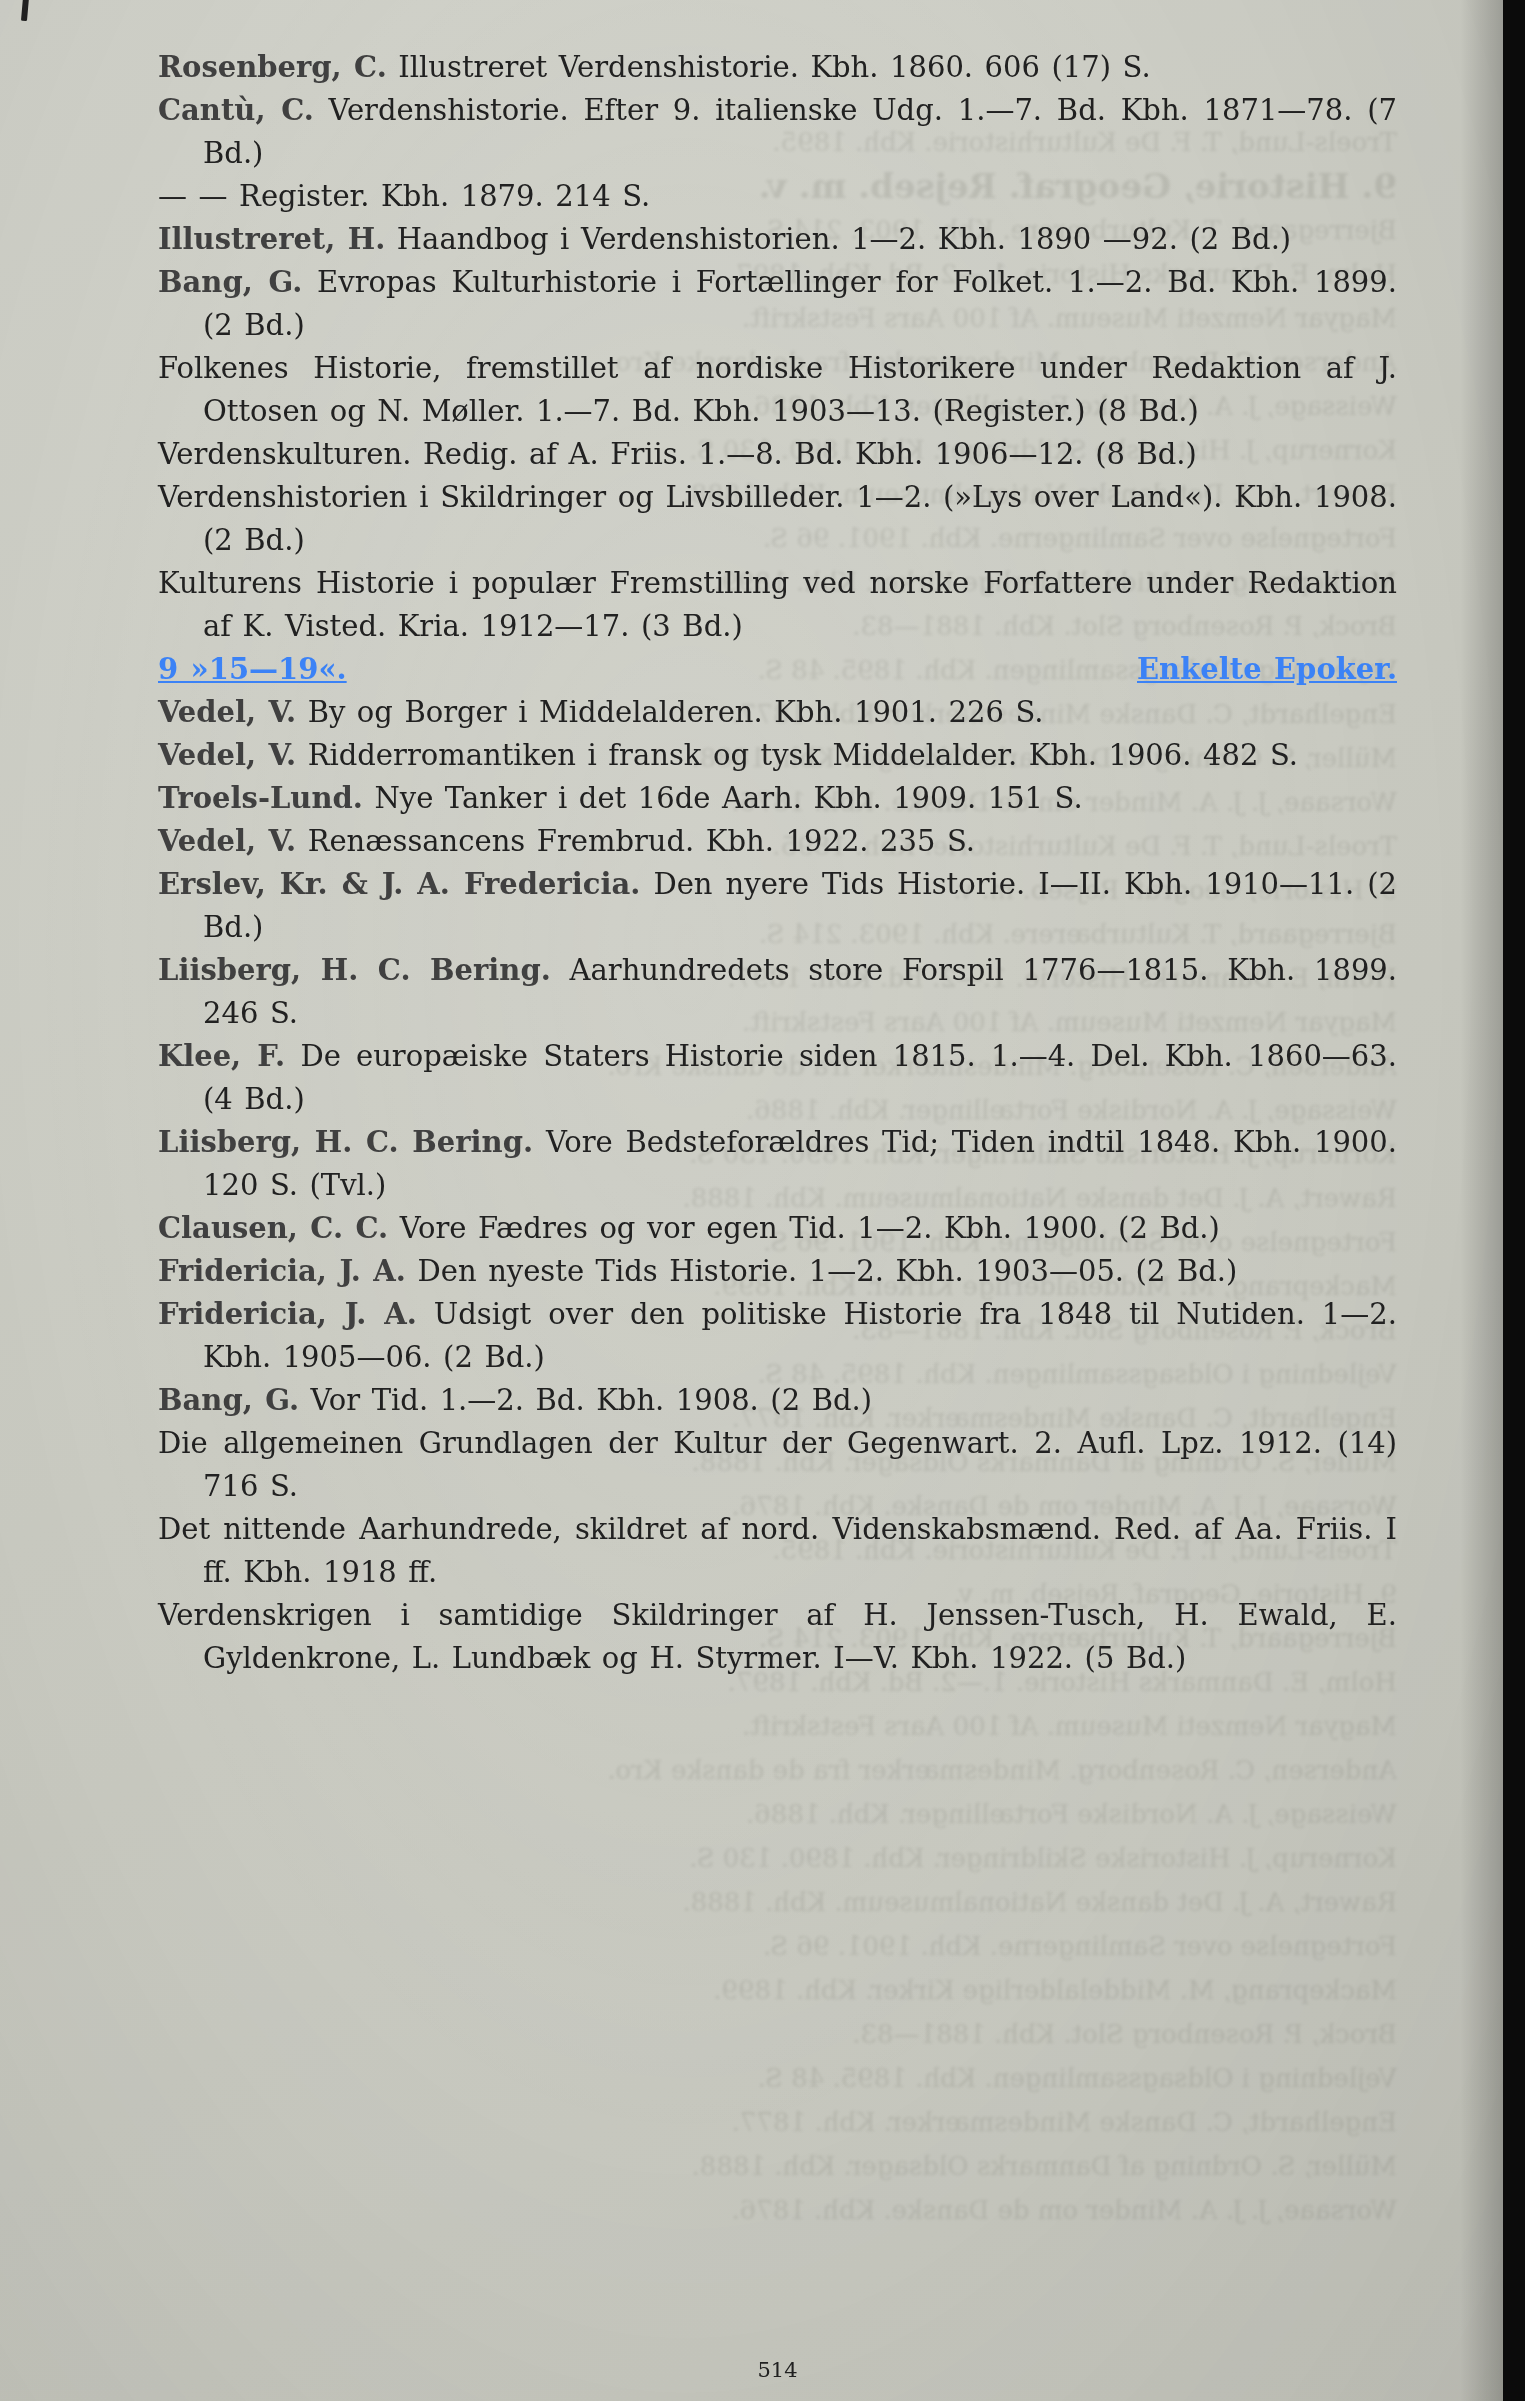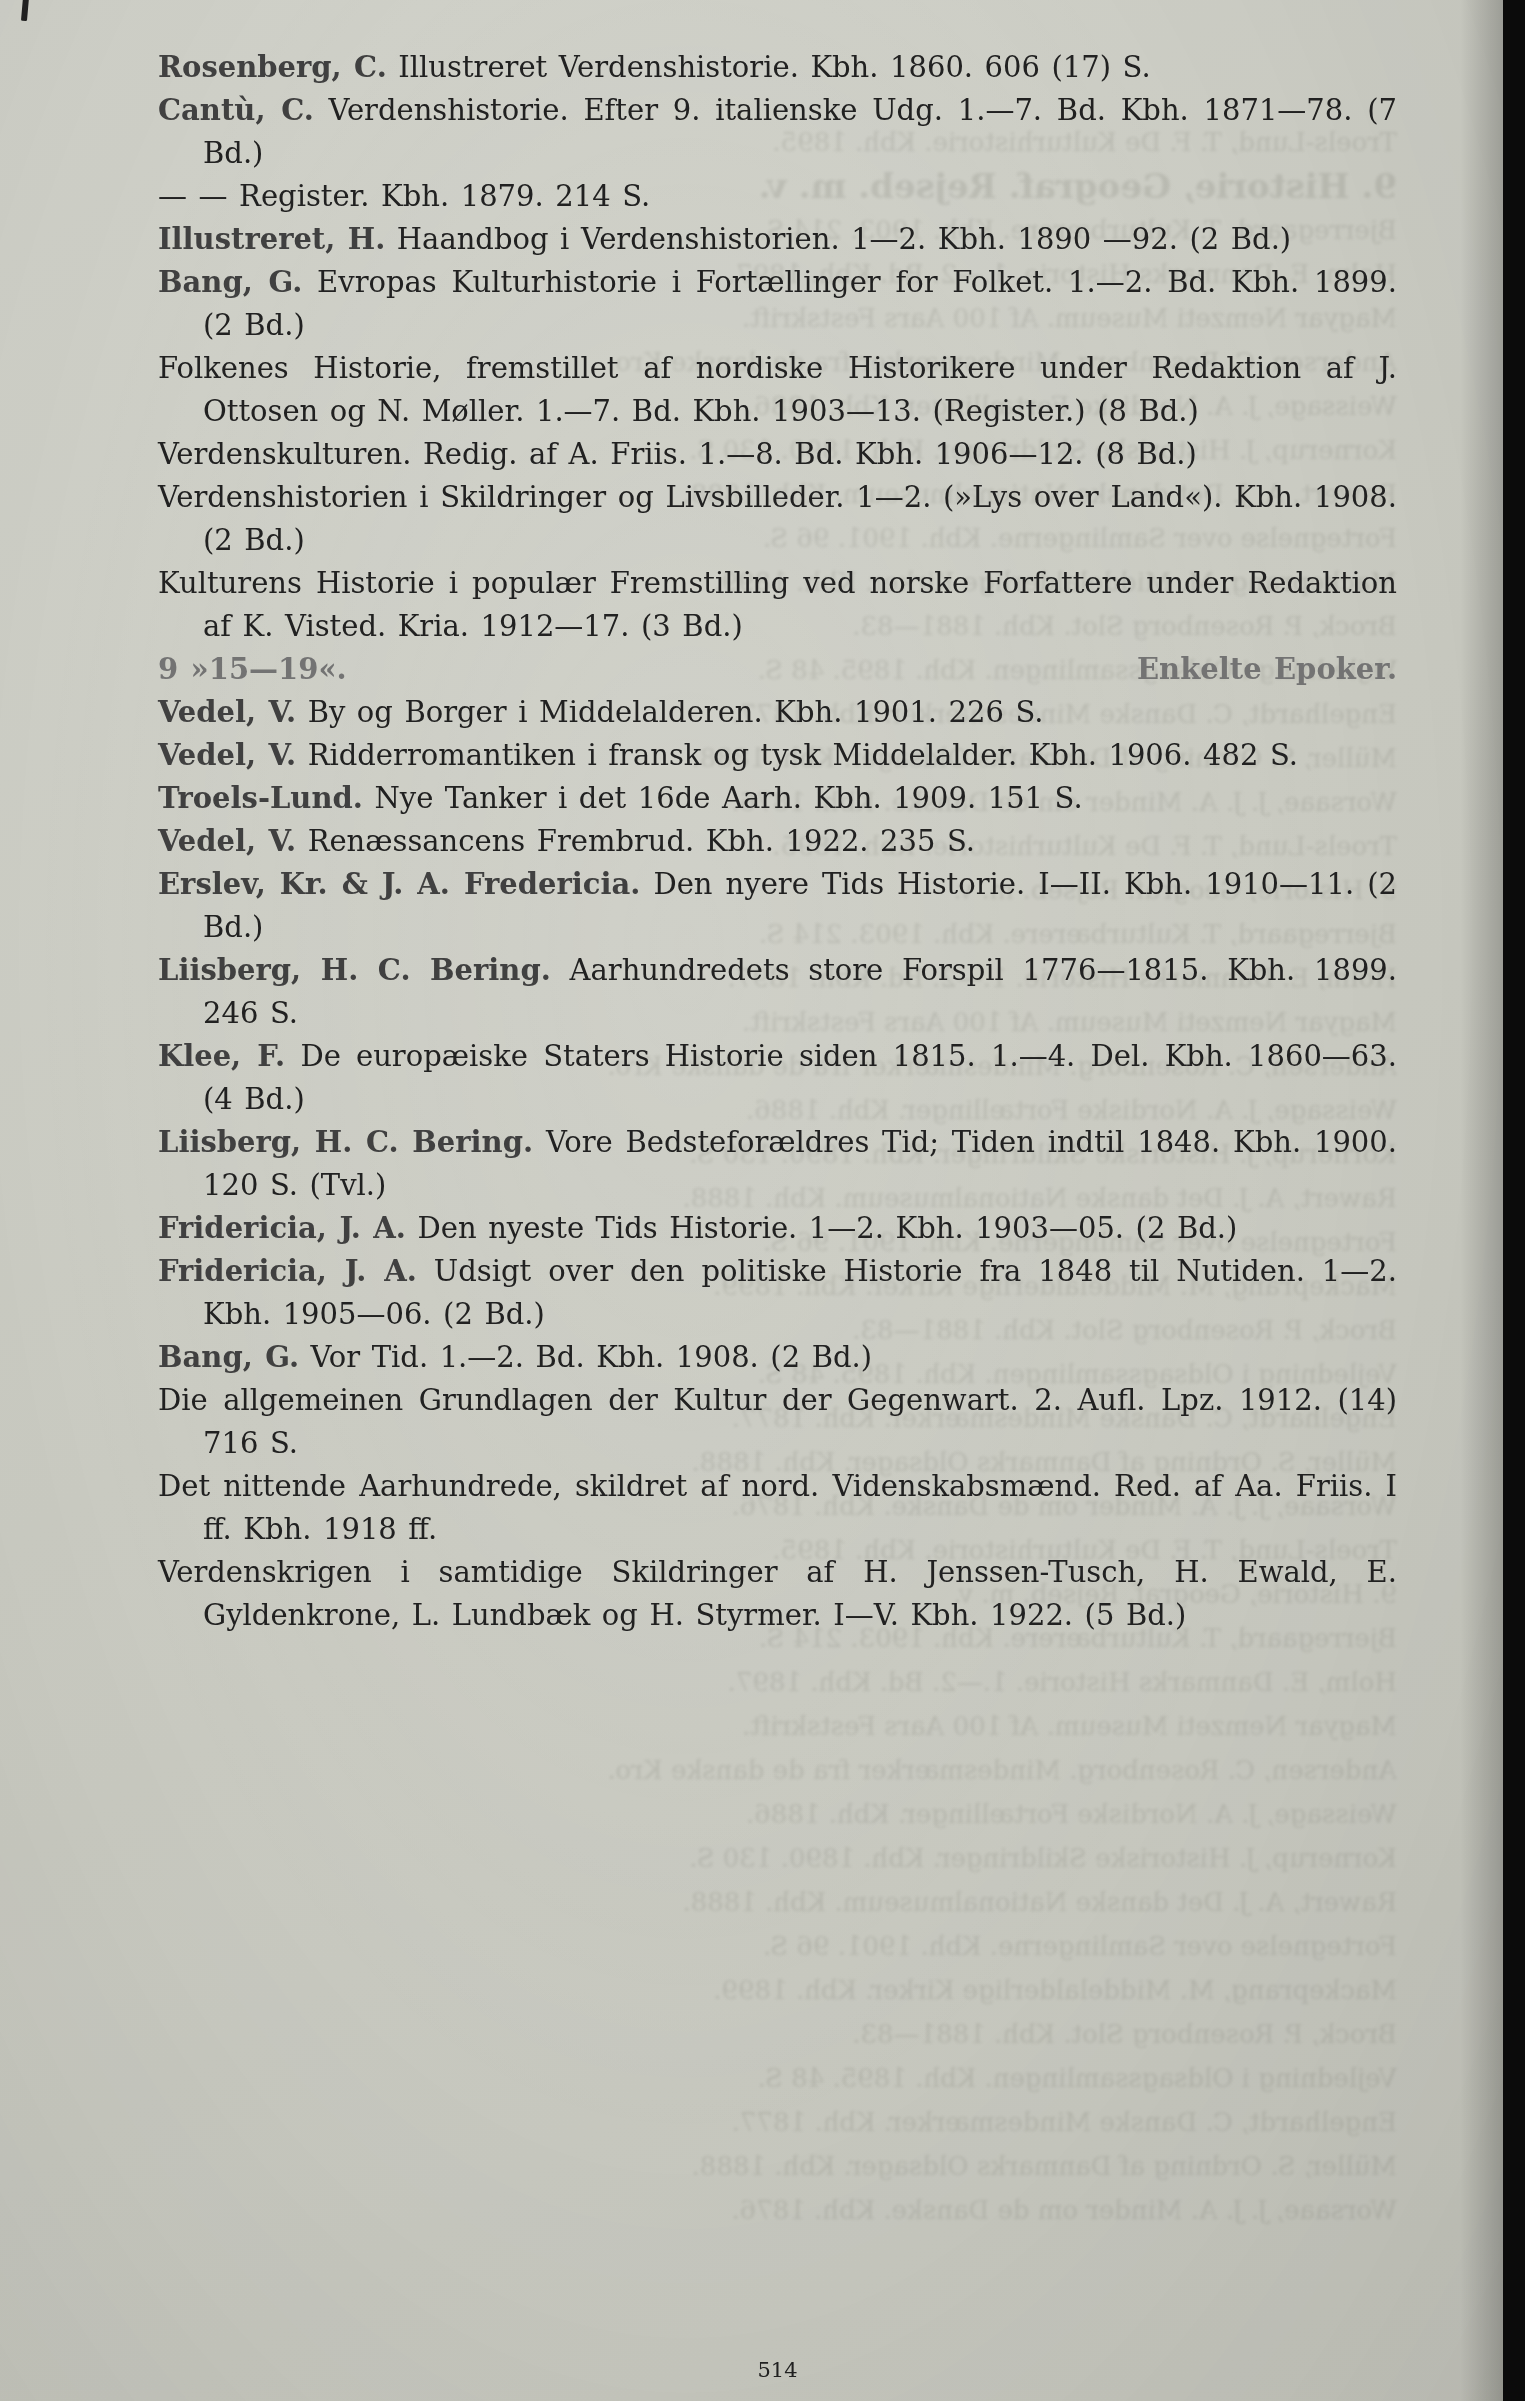--- a/index.html
+++ b/index.html
@@ -52,21 +52,22 @@
     margin: 0;
     padding-left: 45px;
     text-indent: -45px;
   }
   .entry b { font-weight: bold; color: #404040; }
   .section-row {
     margin: 0;
     display: flex;
     justify-content: space-between;
     font-weight: bold;
-    color: #737373;
+    color: #3b82f6;
+    text-decoration: underline;
   }
 
   .page-number {
     position: absolute;
     left: 158px;
     top: 2358px;
     width: 1239px;
     text-align: center;
     font-size: 21px;
     z-index: 2;
@@ -175,20 +176,21 @@
         <span>Enkelte Epoker.</span>
       </p>
       <p class="entry"><b>Vedel, V.</b> <span>By og Borger i Middelalderen. Kbh. 1901. 226 S.</span></p>
       <p class="entry"><b>Vedel, V.</b> <span>Ridderromantiken i fransk og tysk Middelalder. Kbh. 1906. 482 S.</span></p>
       <p class="entry"><b>Troels-Lund.</b> <span>Nye Tanker i det 16de Aarh. Kbh. 1909. 151 S.</span></p>
       <p class="entry"><b>Vedel, V.</b> <span>Renæssancens Frembrud. Kbh. 1922. 235 S.</span></p>
       <p class="entry"><b>Erslev, Kr. &amp; J. A. Fredericia.</b> <span>Den nyere Tids Historie. I—II. Kbh. 1910—11. (2 Bd.)</span></p>
       <p class="entry"><b>Liisberg, H. C. Bering.</b> <span>Aarhundredets store Forspil 1776—1815. Kbh. 1899. 246 S.</span></p>
       <p class="entry"><b>Klee, F.</b> <span>De europæiske Staters Historie siden 1815. 1.—4. Del. Kbh. 1860—63. (4 Bd.)</span></p>
       <p class="entry"><b>Liisberg, H. C. Bering.</b> <span>Vore Bedsteforældres Tid; Tiden indtil 1848. Kbh. 1900. 120 S. (Tvl.)</span></p>
+      <p class="entry"><b>Clausen, C. C.</b> <span>Vore Fædres og vor egen Tid. 1—2. Kbh. 1900. (2 Bd.)</span></p>
       <p class="entry"><b>Fridericia, J. A.</b> <span>Den nyeste Tids Historie. 1—2. Kbh. 1903—05. (2 Bd.)</span></p>
       <p class="entry"><b>Fridericia, J. A.</b> <span>Udsigt over den politiske Historie fra 1848 til Nutiden. 1—2. Kbh. 1905—06. (2 Bd.)</span></p>
       <p class="entry"><b>Bang, G.</b> <span>Vor Tid. 1.—2. Bd. Kbh. 1908. (2 Bd.)</span></p>
       <p class="entry"><span>Die allgemeinen Grundlagen der Kultur der Gegenwart. 2. Aufl. Lpz. 1912. (14) 716 S.</span></p>
       <p class="entry"><span>Det nittende Aarhundrede, skildret af nord. Videnskabsmænd. Red. af Aa. Friis. I ff. Kbh. 1918 ff.</span></p>
       <p class="entry"><span>Verdenskrigen i samtidige Skildringer af H. Jenssen-Tusch, H. Ewald, E. Gyldenkrone, L. Lundbæk og H. Styrmer. I—V. Kbh. 1922. (5 Bd.)</span></p>
     </div>
 
   <div class="page-number">514</div>
 

